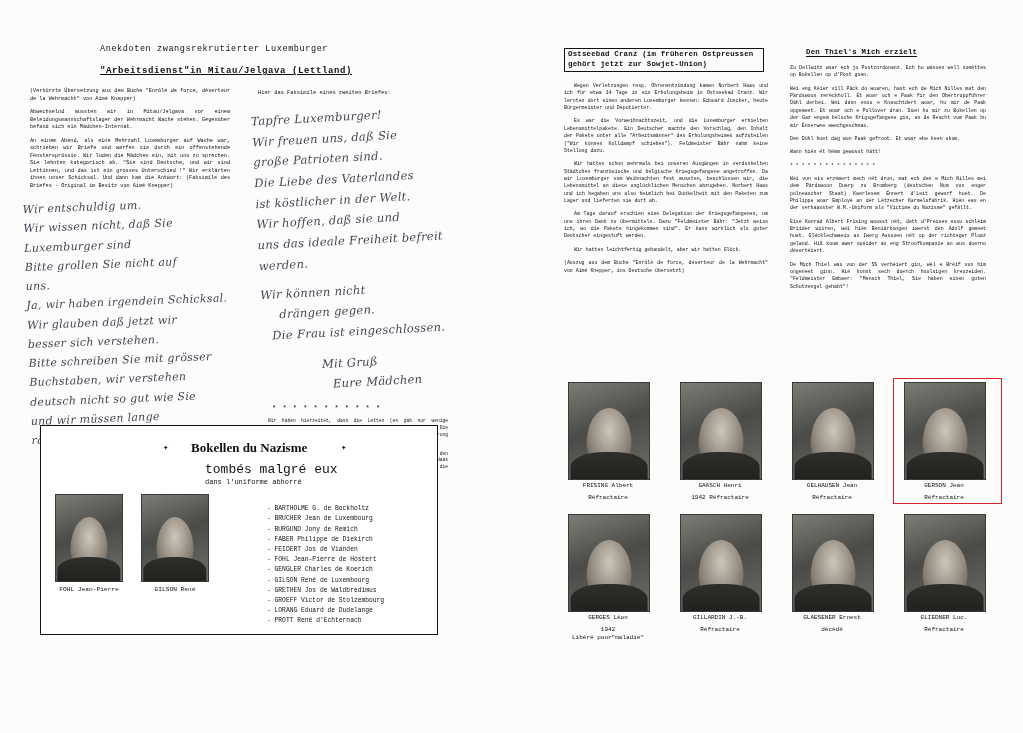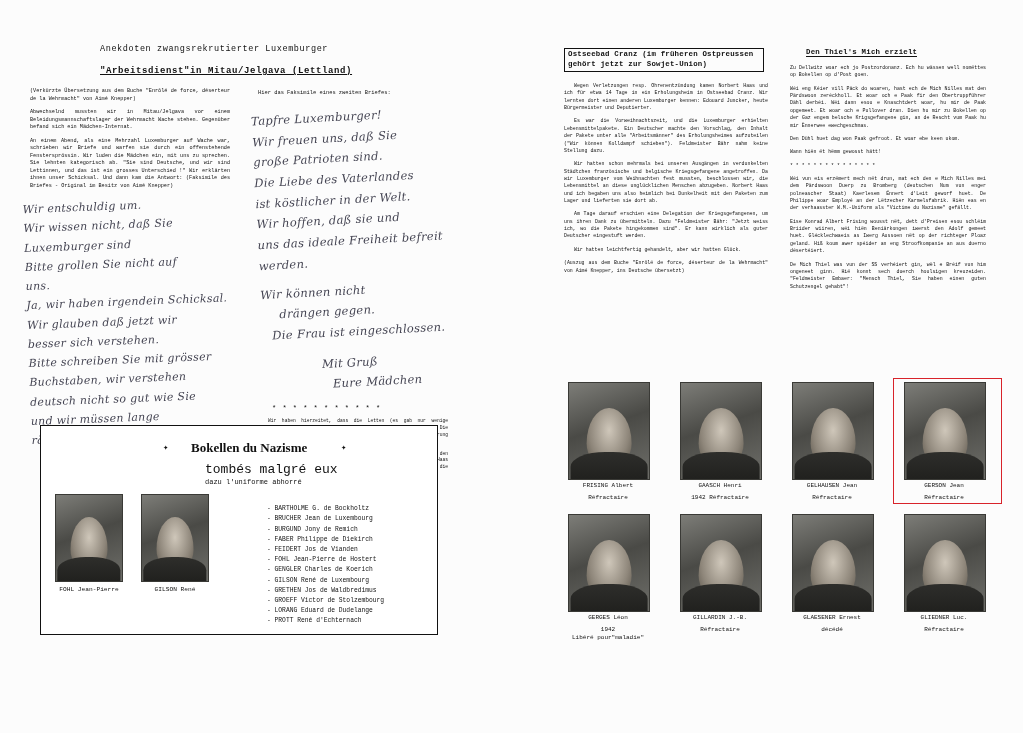--- a/index.html
+++ b/index.html
@@ -105,21 +105,21 @@
     <div class="noteR">
       <p>Wir haben hierzeitet, dass die Letten (es gab nur wenige Ausnahmen) nicht mit deutschen Uniformierten sprachen. Die deutschen Wehrmachtsoldaten behaupteten, dass 80% der Bevölkerung Kommunisten seien.</p>
       <p>Ein Beispiel der feindlichen Gesinnung der Letten gegenüber den Deutschen: Ich wollte mich mit meinem Kameraden Norbert Haas photographieren lassen. Der Photograph lehnte ab, und gab uns die Adresse eines Kollaborateurs an (mit bösem Kelzenau).</p>
     </div>
 
     <div class="vbox">
       <div class="vtitle">Bokellen du Nazisme</div>
       <span class="vstar" style="left:122px;top:16px;">✦</span>
       <span class="vstar" style="left:300px;top:16px;">✦</span>
       <div class="vsub1">tombés malgré eux</div>
-      <div class="vsub2">dazu l'uniforme abhorré</div>
+      <div class="vsub2">dans l'uniforme abhorré</div>
 
       <ul class="vlist">
         <li>BARTHOLME G. de Bockholtz</li>
         <li>BRUCHER  Jean de Luxembourg</li>
         <li>BURGUND  Jony de Remich</li>
         <li>FABER  Philippe de Diekirch</li>
         <li>FEIDERT  Jos de Vianden</li>
         <li>FOHL  Jean-Pierre de Hostert</li>
         <li>GENGLER Charles de Koerich</li>
         <li>GILSON  René de Luxembourg</li>

